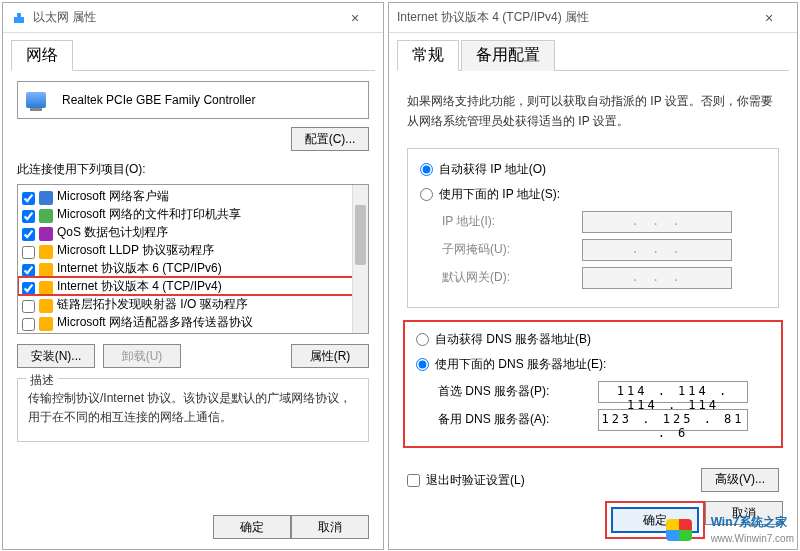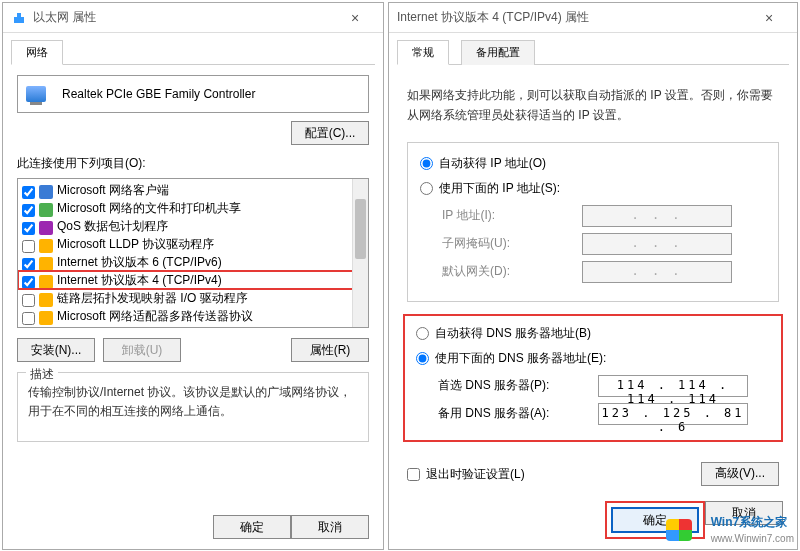--- a/index.html
+++ b/index.html
@@ -20,22 +20,22 @@
 .win-left { left: 2px; top: 2px; width: 382px; height: 548px; }
 .win-right { left: 388px; top: 2px; width: 410px; height: 548px; }
 .titlebar {
   height: 30px; display: flex; align-items: center; padding: 0 8px;
   border-bottom: 1px solid #ddd; font-size: 12px; color: #555;
 }
 .titlebar .close { margin-left: auto; width: 40px; text-align: center; font-size: 14px; color: #555; }
 .titlebar .icon { width: 16px; height: 16px; margin-right: 6px; display: inline-flex; align-items: center; justify-content: center; }
 .tabs { display: flex; margin: 6px 8px 0 8px; border-bottom: 1px solid #ccc; }
 .tab {
-  padding: 4px 14px; font-size: 11px; border: 1px solid #ccc; border-bottom: none;
-  background: #f3f3f3; margin-right: 12px; position: relative; top: 1px;
+  padding: 4px 14px; font-size: 16px; border: 1px solid #ccc; border-bottom: none;
+  background: #f3f3f3; margin-right: 2px; position: relative; top: 1px;
 }
 .tab.active { background: #fff; border-bottom: 1px solid #fff; }
 .panel { padding: 10px 14px; }
 .section-label { margin: 4px 0 6px 0; }
 .adapter-box {
   border: 1px solid #999; height: 38px; display: flex; align-items: center;
   padding: 0 8px; gap: 16px; margin-bottom: 8px;
 }
 .adapter-icon { width: 20px; height: 16px; background: linear-gradient(#7fb3ff,#2a7bd6); border-radius: 2px; position: relative; }
 .adapter-icon::after { content:""; position:absolute; bottom:-3px; left:4px; width:12px; height:3px; background:#888; }
@@ -55,21 +55,21 @@
 .proto-icon { width: 14px; height: 14px; display: inline-block; }
 .pi-net { background: #3a7bd5; border-radius: 2px; }
 .pi-file { background: #4caf50; border-radius: 2px; }
 .pi-qos { background: #9c27b0; border-radius: 2px; }
 .pi-drv { background: #ffb300; border-radius: 2px; }
 .scrollbar { position:absolute; right:0; top:0; bottom:0; width:16px; background:#f0f0f0; border-left:1px solid #ddd; }
 .scrollthumb { position:absolute; left:2px; right:2px; top:20px; height:60px; background:#c0c0c0; border-radius:2px; }
 .highlight-red { border: 2px solid #e53935; padding: 1px; }
 .btn-row { display: flex; gap: 8px; justify-content: flex-start; margin-top: 10px; }
 .desc-box {
-  border: 1px solid #ccc; padding: 10px 10px 20px 10px; margin-top: 10px;
+  border: 1px solid #ccc; padding: 10px 10px 14px 10px; margin-top: 10px;
   position: relative; font-size: 12px; line-height: 1.6; color: #333;
 }
 .desc-box .legend { position:absolute; top:-8px; left:8px; background:#fff; padding:0 4px; font-size: 12px; }
 .dialog-buttons { position: absolute; bottom: 10px; right: 14px; display: flex; gap: 0; }
 
 .intro { margin: 10px 4px 16px 4px; line-height: 1.7; color: #333; }
 .group { border: 1px solid #ccc; margin: 4px 4px 12px 4px; padding: 12px 12px 12px 12px; position: relative; }
 .radio-row { display: flex; align-items: center; gap: 6px; margin-bottom: 8px; }
 .radio { width: 13px; height: 13px; }
 .field-row { display: flex; align-items: center; margin: 6px 0 6px 22px; }

